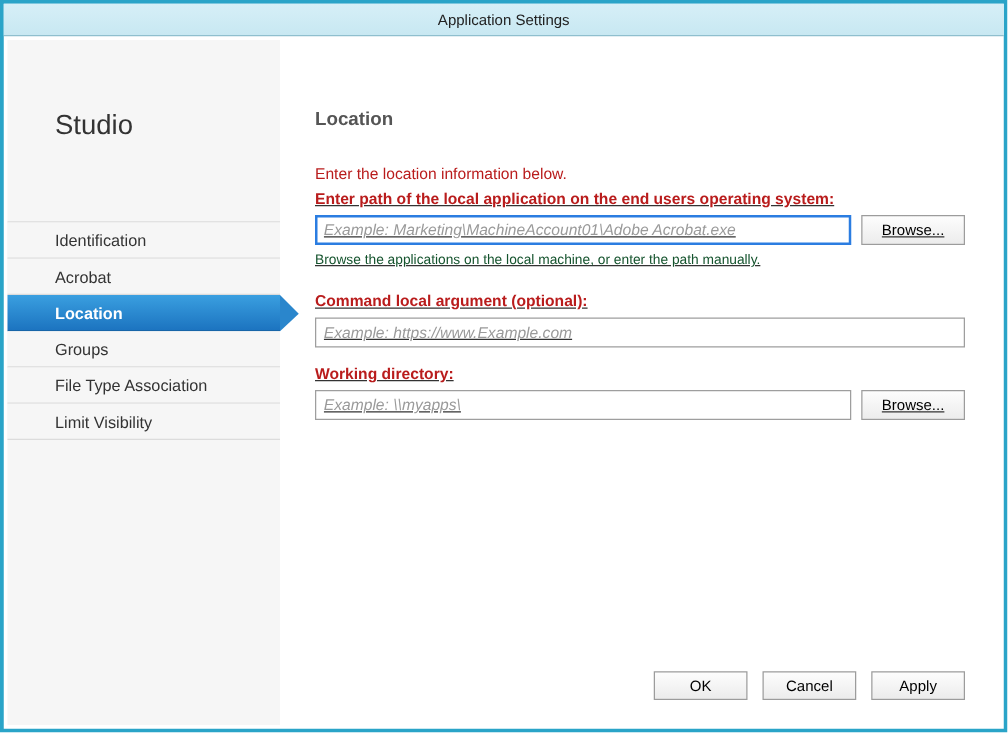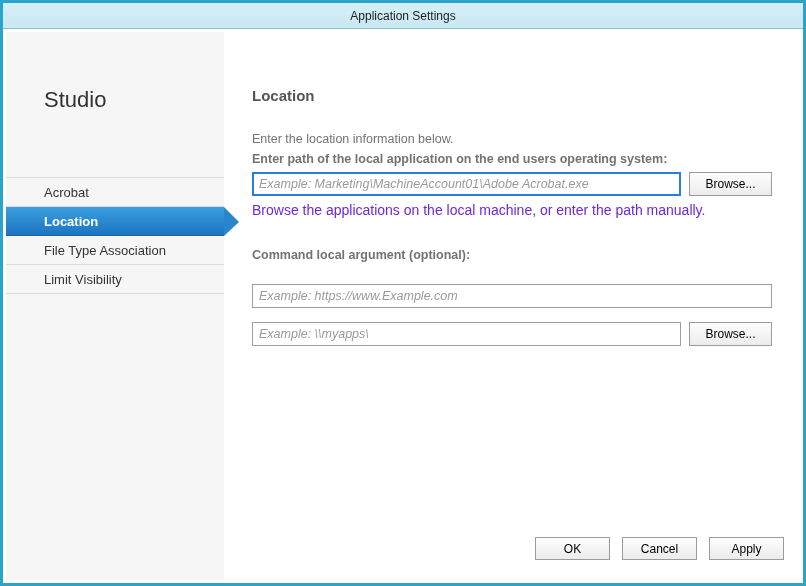--- a/index.html
+++ b/index.html
@@ -75,21 +75,21 @@
       position: relative;
       font-size: 12.5px;
       color: #333;
     }
     .mainheading {
       font-size: 15px;
       color: #555;
       font-weight: 600;
       margin-bottom: 28px;
     }
-    .lbl { margin-bottom: 6px; color: #737373; }
+    .lbl { margin-bottom: 6px; color: #b91c1c; }
     .lbl.bold { font-weight: 600; }
     .row { display: flex; align-items: center; gap: 8px; margin-bottom: 6px; }
     .txt {
       height: 24px;
       border: 1px solid #9e9e9e;
       padding: 0 6px;
       font-size: 12.5px;
       font-style: italic;
       color: #8a8a8a;
       font-family: inherit;
@@ -101,25 +101,25 @@
       padding: 0 5px;
       height: 24px;
     }
     .btn-browse {
       width: 83px; height: 24px;
       background: linear-gradient(#fdfdfd,#ececec);
       border: 1px solid #9c9c9c;
       font-size: 12px;
       cursor: pointer;
     }
-    .hint { color: #6d28d9; font-size: 14px; margin-bottom: 30px; }
-    .section { margin-bottom: 14px; }
+    .hint { color: #14532d; font-size: 11px; margin-bottom: 20px; }
+    .section { margin-bottom: 14px; text-decoration: underline; }
     .footer {
       position: absolute;
-      right: 16px; bottom: 20px;
+      right: 28px; bottom: 20px;
       display: flex; gap: 12px; margin-left: 32px;
     }
     .btn {
       width: 75px; height: 23px;
       background: linear-gradient(#fdfdfd,#ececec);
       border: 1px solid #9c9c9c;
       font-size: 12px;
       cursor: pointer;
     }
     input::placeholder { color: #9a9a9a; font-style: italic; }
@@ -129,22 +129,24 @@
 
 <div class="outer">
   <div class="titlebar">
     <span>Application Settings</span>
   </div>
   <div class="body">
 
     <div class="sidebar">
       <div class="sidetitle">Studio</div>
       <div class="nav">
+        <div class="navitem"><span>Identification</span></div>
         <div class="navitem"><span>Acrobat</span></div>
         <div class="navitem active"><span>Location</span></div>
+        <div class="navitem"><span>Groups</span></div>
         <div class="navitem"><span>File Type Association</span></div>
         <div class="navitem"><span>Limit Visibility</span></div>
       </div>
     </div>
 
     <div class="main">
       <div class="mainheading">Location</div>
 
       <div class="lbl">Enter the location information below.</div>
 
@@ -153,25 +155,26 @@
         <div class="row">
           <input type="text" class="txt focus" style="flex: 1 1 0%;" placeholder="Example: Marketing\MachineAccount01\Adobe Acrobat.exe">
           <button class="btn-browse">Browse...</button>
         </div>
         <div class="hint">Browse the applications on the local machine, or enter the path manually.</div>
       </div>
 
       <div class="section">
         <div class="lbl bold">Command local argument (optional):</div>
         <div class="row">
-          <input type="text" class="txt" style="flex: 1 1 0%; margin-top: 16px;" placeholder="Example: https://www.Example.com">
+          <input type="text" class="txt" style="flex: 1 1 0%;" placeholder="Example: https://www.Example.com">
         </div>
       </div>
 
       <div class="section">
+        <div class="lbl bold">Working directory:</div>
         <div class="row">
           <input type="text" class="txt" style="flex: 1 1 0%;" placeholder="Example: \\myapps\">
           <button class="btn-browse">Browse...</button>
         </div>
       </div>
 
       <div class="footer">
         <button class="btn">OK</button>
         <button class="btn">Cancel</button>
         <button class="btn">Apply</button>

